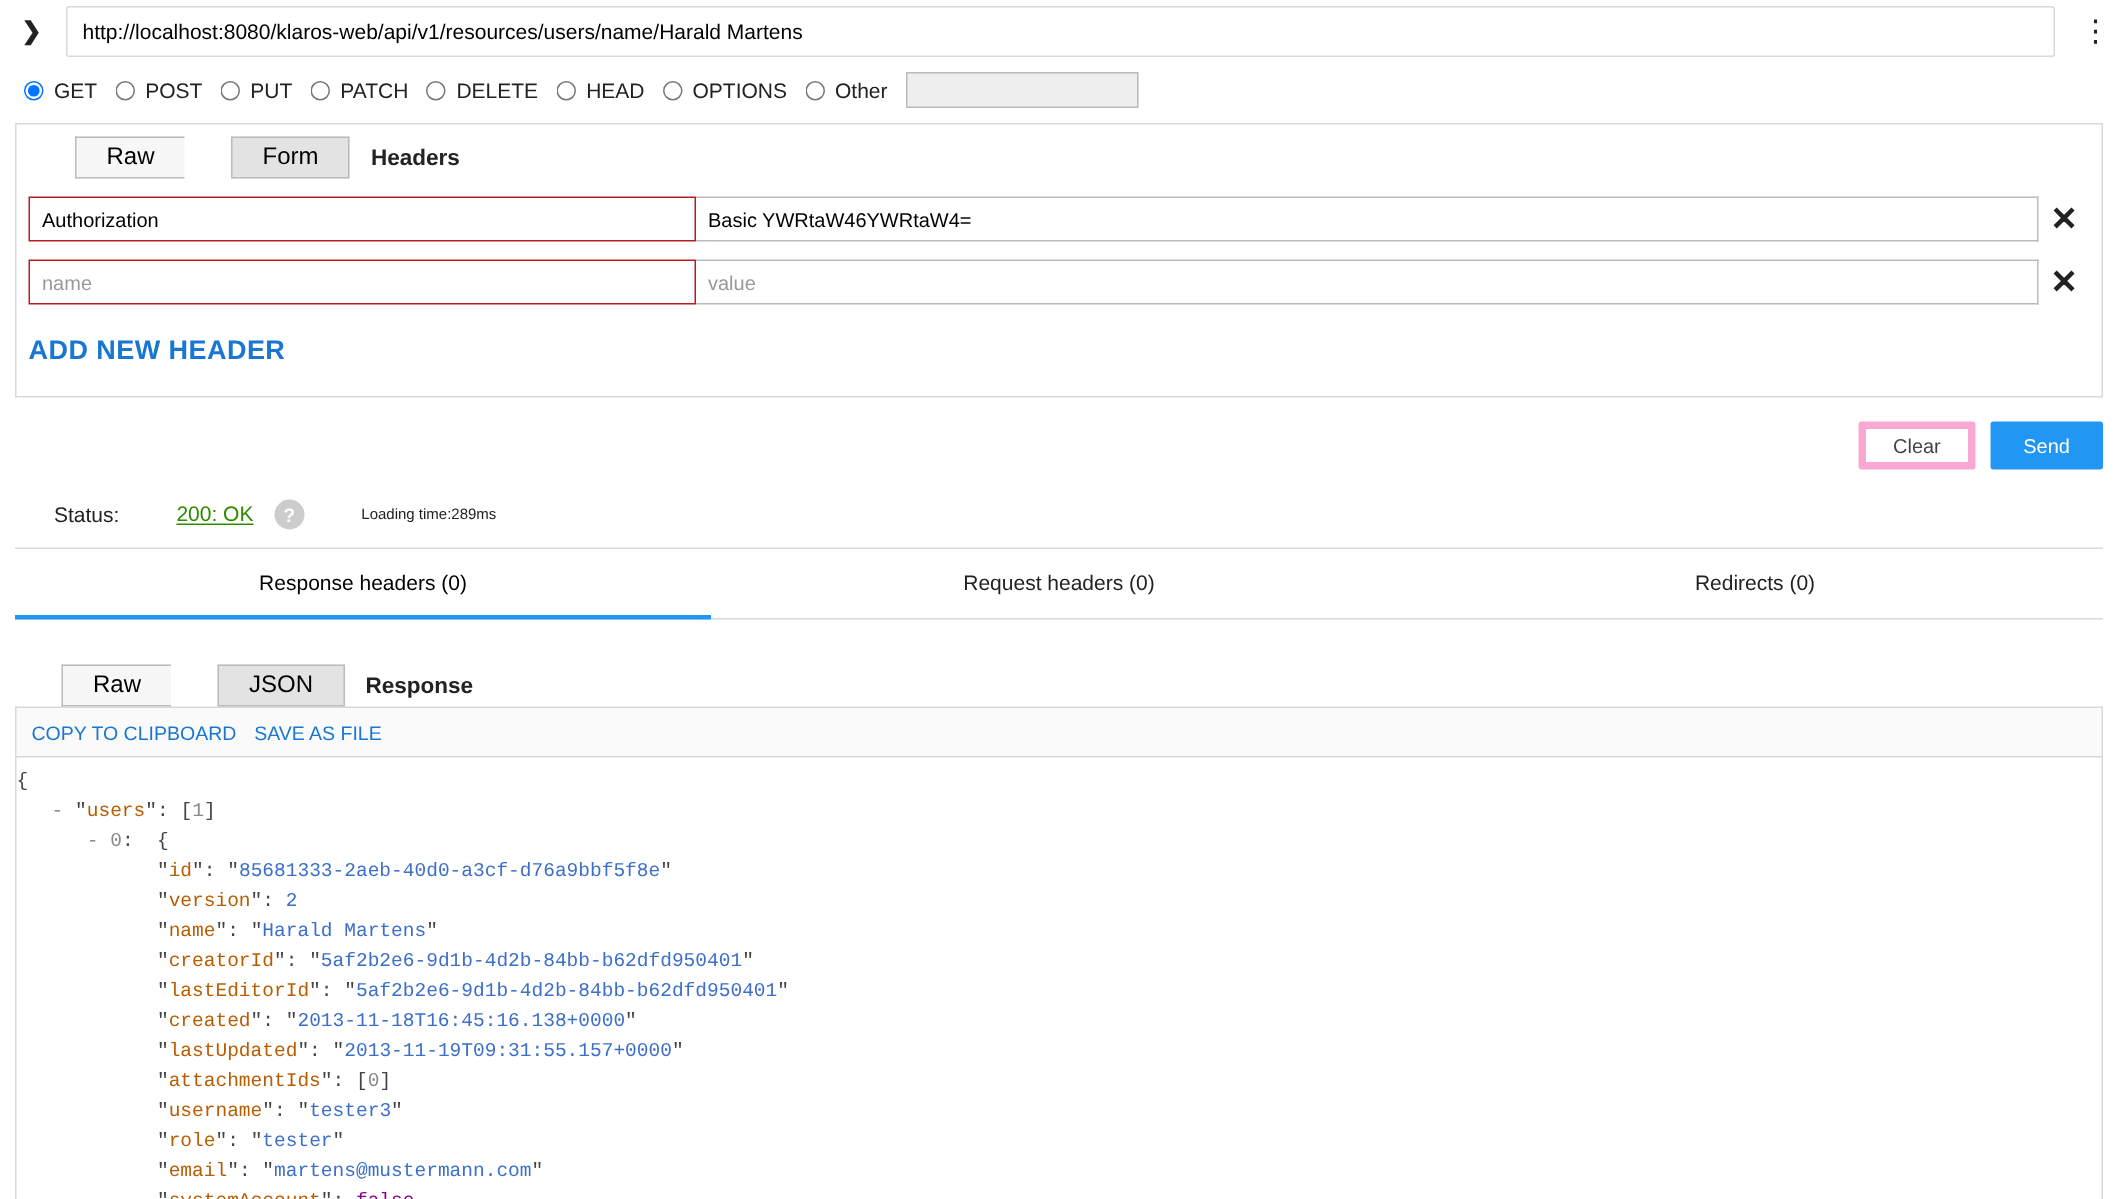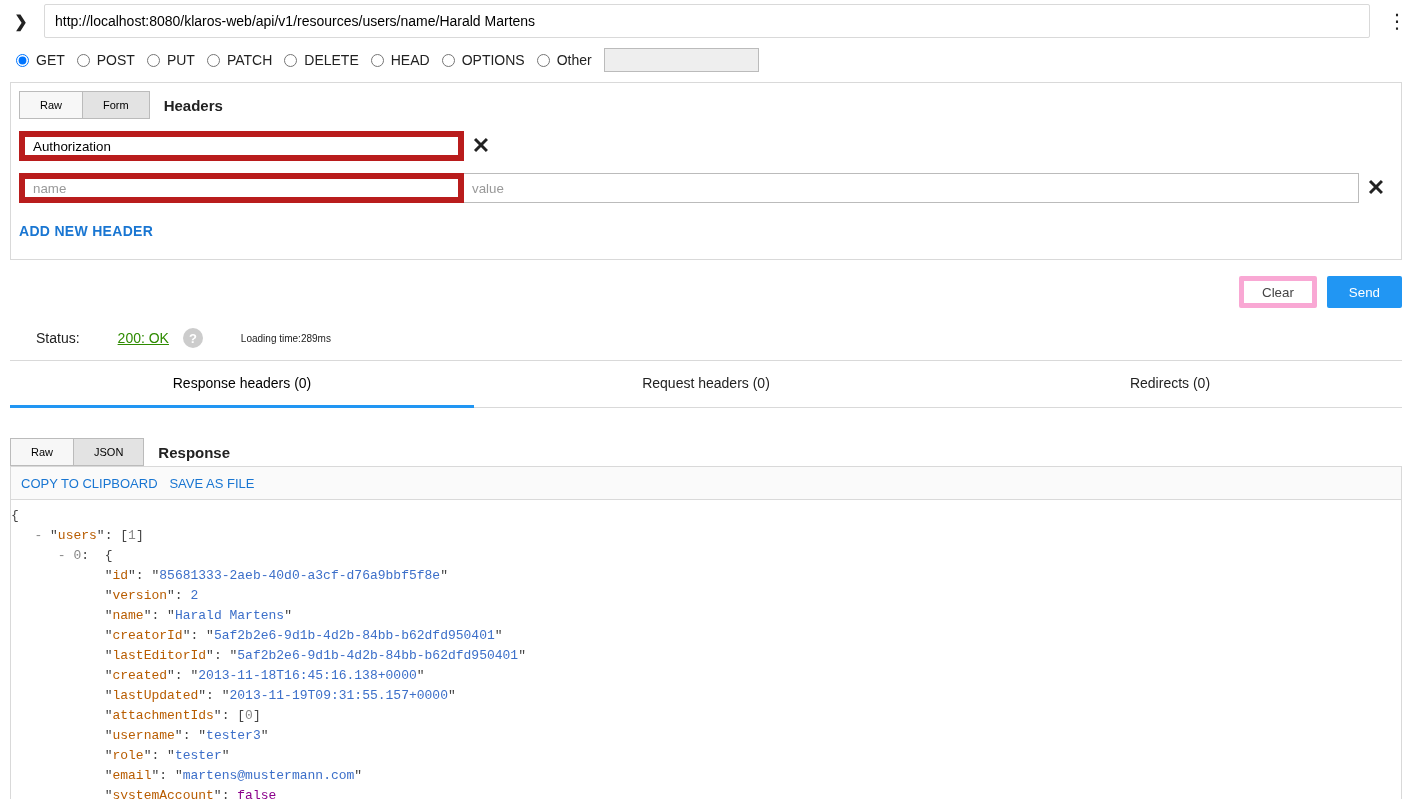--- a/index.html
+++ b/index.html
@@ -20,30 +20,30 @@
   .url-row{display:flex;align-items:center;gap:12px;padding:4px 0 0 0;}
   .expand-icon{width:22px;text-align:center;font-weight:bold;font-size:16px;cursor:pointer;user-select:none;}
   .url-input{flex:1;height:34px;border:1px solid var(--border);padding:0 10px;font-size:14px;border-radius:2px;}
   .kebab{width:30px;text-align:center;font-size:20px;line-height:1;cursor:pointer;}
   .method-row{display:flex;align-items:center;gap:6px;padding:10px 0 10px 6px;}
   .radio-group{display:flex;align-items:center;gap:4px;margin-right:6px;}
   .radio-group input[type=radio]{margin:0 3px 0 0;}
   .other-input{height:24px;width:155px;border:1px solid #bbb;background:#eee;}
   .req-section{border:1px solid var(--border);padding:8px 8px 20px 8px;margin-right:10px;}
   .tabbar{display:flex;align-items:center;gap:0;}
-  .tab-btn{height:28px;border:1px solid #bbb;background:#f7f7f7;padding:0 20px;font-size:11px;cursor:pointer;}
+  .tab-btn{height:28px;border:1px solid #bbb;background:#f7f7f7;padding:0 20px;font-size:16px;cursor:pointer;margin-left:31px;}
   .tab-btn:first-child{border-right:none;}
   .tab-btn.active{background:#e3e3e3;font-weight:normal;}
   .tab-title{font-weight:bold;font-size:15px;margin-left:14px;}
   .header-row{display:flex;align-items:center;gap:0;margin-top:12px;}
-  .hdr-name{width:445px;height:30px;border:6px solid #b91c1c;padding:0 8px;}
+  .hdr-name{width:445px;height:30px;border:1px solid #b91c1c;padding:0 8px;}
   .hdr-val{flex:1;height:30px;border:1px solid #bbb;padding:0 8px;border-left:none;}
   .del-x{width:34px;text-align:center;font-size:22px;font-weight:bold;cursor:pointer;line-height:30px;}
   .hdr-name::placeholder,.hdr-val::placeholder{color:#999;}
-  .add-header{color:var(--blue-link);font-weight:bold;font-size:14px;letter-spacing:0.3px;margin-top:20px;display:inline-block;cursor:pointer;}
+  .add-header{color:var(--blue-link);font-weight:bold;font-size:18px;letter-spacing:0.3px;margin-top:20px;display:inline-block;cursor:pointer;}
   .actions{display:flex;justify-content:flex-end;gap:10px;padding:16px 10px 10px 0;}
   .clear-btn{height:32px;border:5px solid #f9a8d4;background:#fff;color:#444;padding:0 18px;border-radius:2px;cursor:pointer;}
   .send-btn{height:32px;border:none;background:var(--accent);color:#fff;padding:0 22px;border-radius:2px;cursor:pointer;font-weight:400;}
   .status-row{display:flex;align-items:center;gap:38px;padding:10px 0 12px 26px;}
   .status-label{font-size:14px;}
   .status-ok{color:var(--green);font-weight:500;text-decoration:underline;}
   .help-badge{display:inline-flex;align-items:center;justify-content:center;width:20px;height:20px;border-radius:50%;background:#ccc;color:#fff;font-weight:bold;font-size:13px;margin-left:10px;}
   .load-time{font-size:10px;}
   .hr{border:none;border-top:1px solid var(--border);margin:0 10px 0 0;}
   .hdr-tabs{display:flex;border-bottom:1px solid var(--border);margin-right:10px;justify-content:flex-end;}
@@ -87,20 +87,21 @@
 
   <div class="req-section">
     <div class="tabbar">
       <button class="tab-btn">Raw</button>
       <button class="tab-btn active">Form</button>
       <span class="tab-title">Headers</span>
     </div>
 
     <div class="header-row">
       <input class="hdr-name" value="Authorization" placeholder="name" style="">
+      <input class="hdr-val" value="Basic YWRtaW46YWRtaW4=" placeholder="value" style="">
       <span class="del-x">✕</span>
     </div>
     <div class="header-row">
       <input class="hdr-name" value="" placeholder="name" style="">
       <input class="hdr-val" value="" placeholder="value" style="">
       <span class="del-x">✕</span>
     </div>
 
     <span class="add-header">ADD NEW HEADER</span>
   </div>

